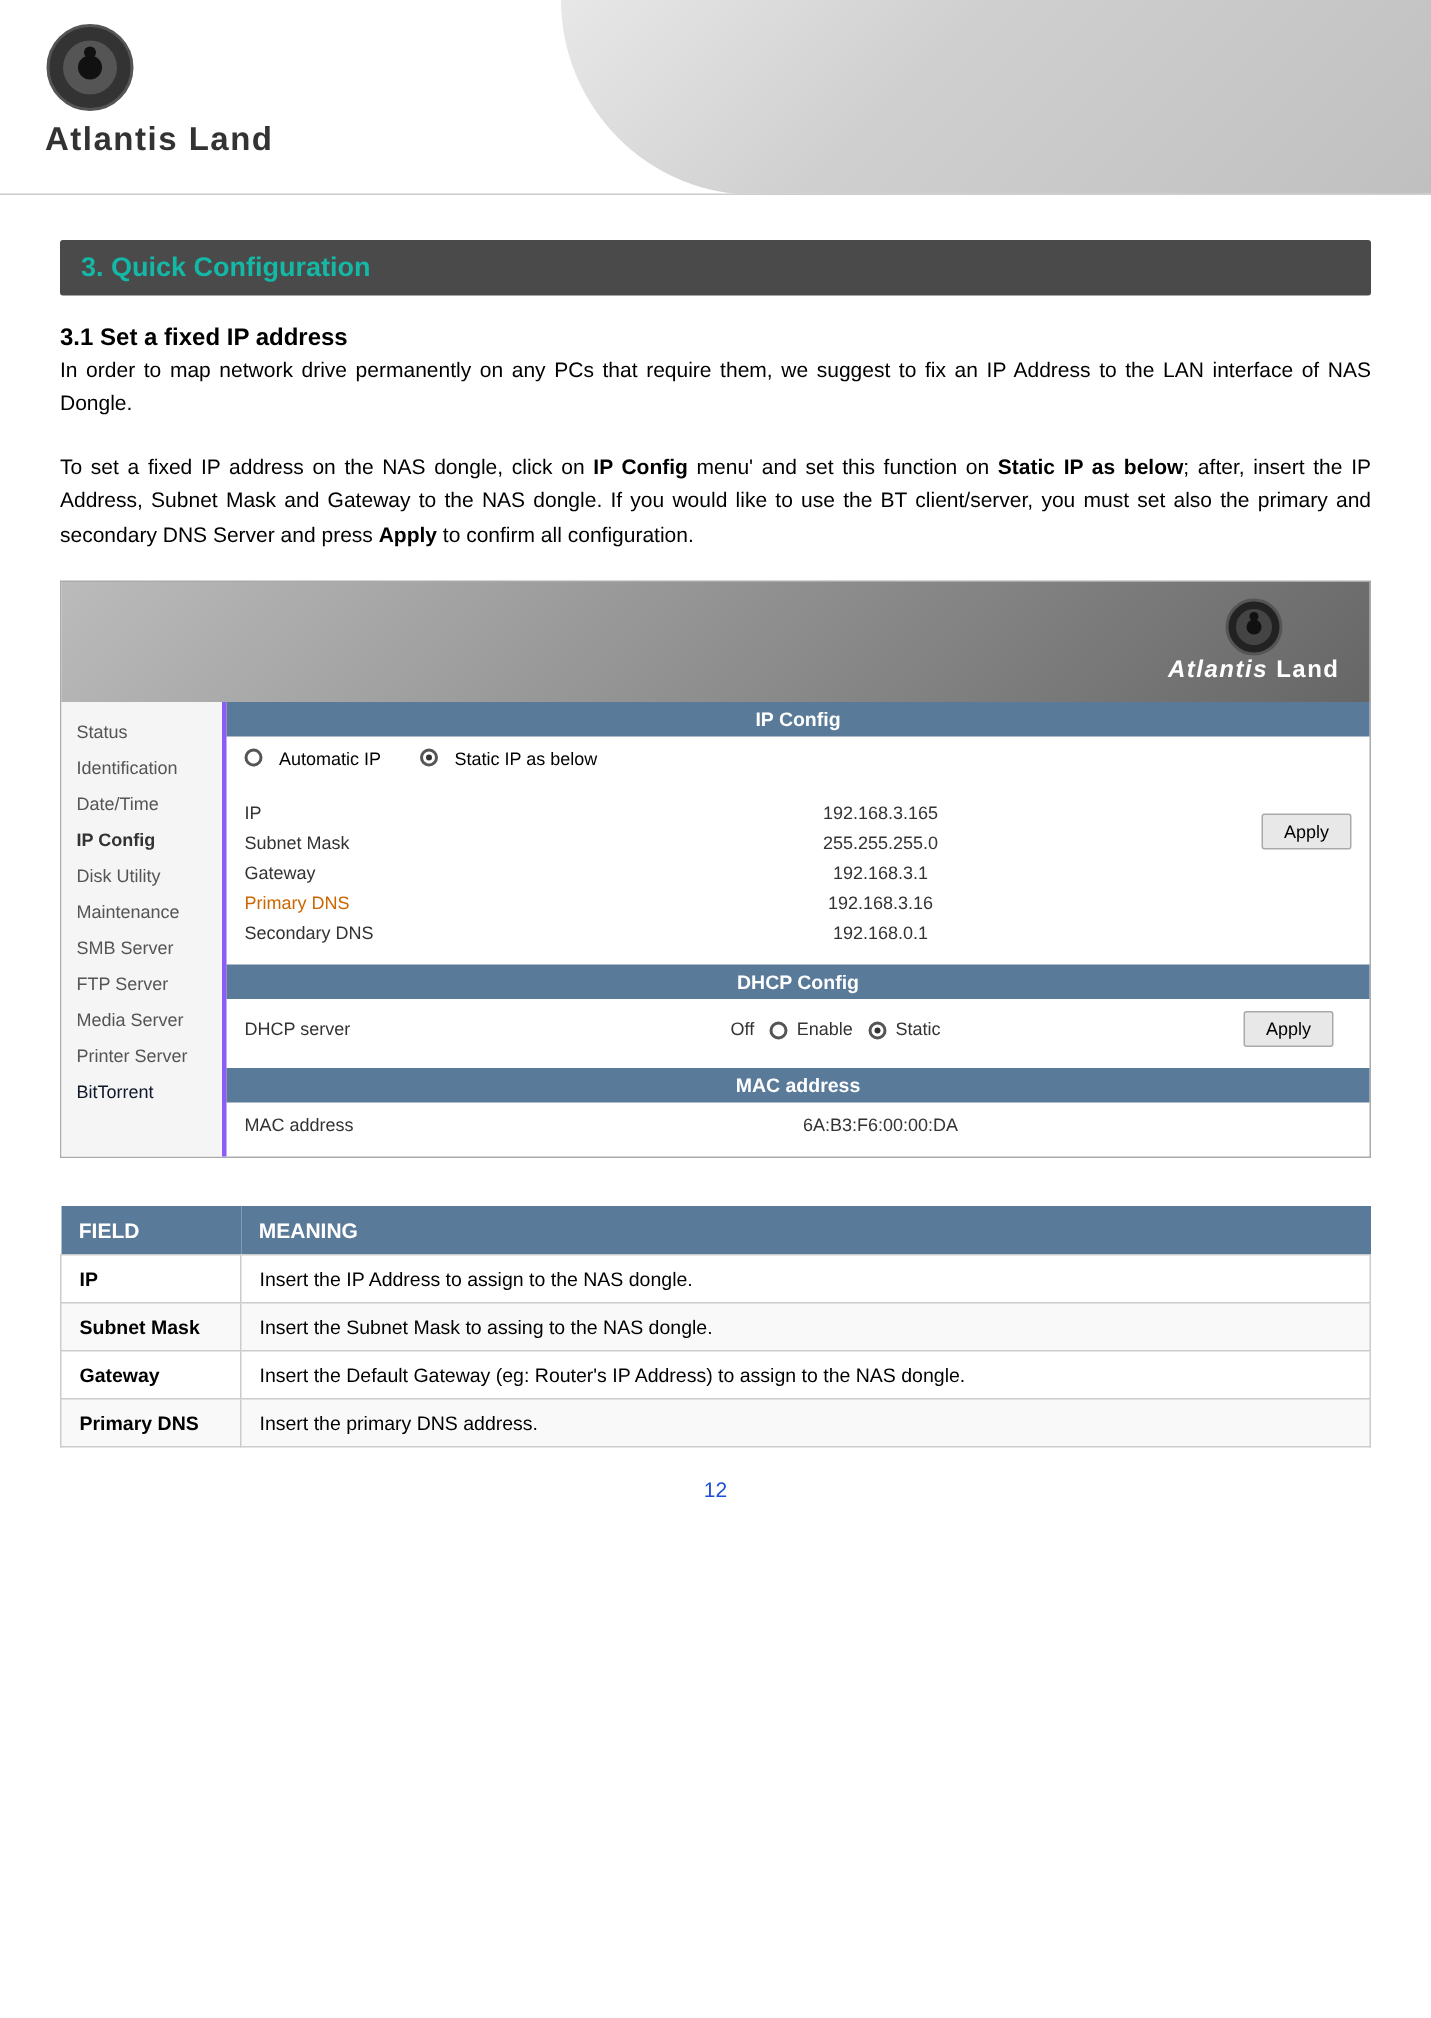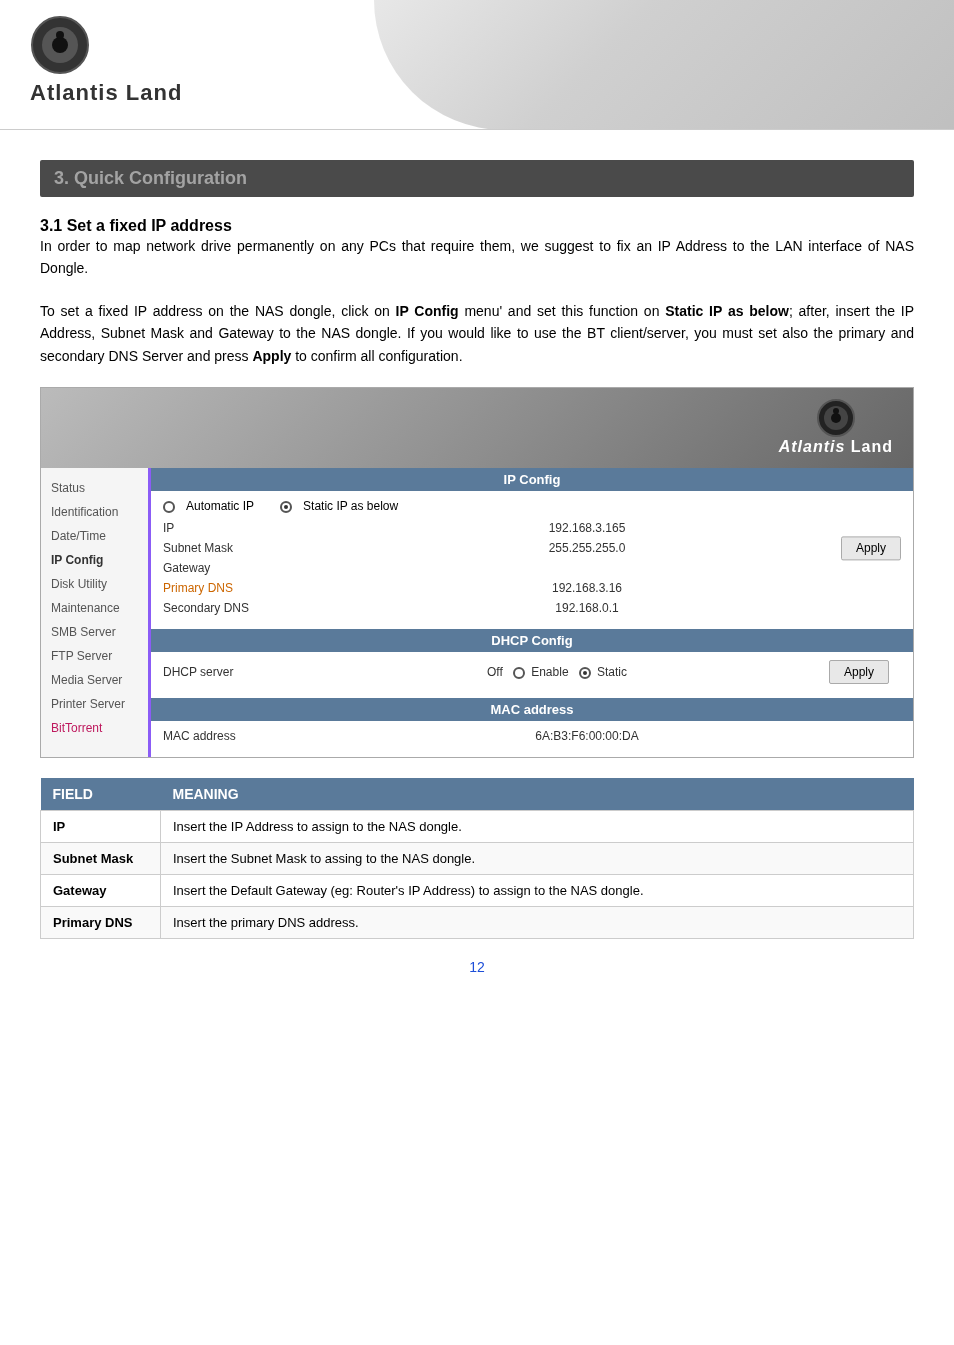--- a/index.html
+++ b/index.html
@@ -50,21 +50,21 @@
     }
 
     
     .content {
       padding: 30px 40px;
     }
 
     
     .section-heading {
       background: #4a4a4a;
-      color: #a3a3a3;
+      color: #14b8a6;
       padding: 8px 14px;
       font-size: 18px;
       font-weight: bold;
       margin-bottom: 20px;
       border-radius: 2px;
     }
 
     .subsection-heading {
       font-size: 16px;
       font-weight: bold;
@@ -127,21 +127,21 @@
       padding: 5px 10px;
       font-size: 12px;
       color: #555;
       cursor: pointer;
     }
     .config-sidebar-item.active {
       color: #333;
       font-weight: bold;
     }
     .config-sidebar-item.highlighted {
-      color: #be185d;
+      color: #0f172a;
     }
 
     .config-main {
       flex: 1;
       padding: 0;
     }
 
     .config-section-title {
       background: #5a7a9a;
       color: #fff;
@@ -171,24 +171,24 @@
 
     .config-row-value {
       flex: 1;
       color: #333;
       font-size: 12px;
       text-align: center;
     }
 
     .config-radio-row {
       display: flex;
-      align-items: flex-end;
+      align-items: flex-start;
       gap: 8px;
       font-size: 12px;
-      margin-bottom: 8px;
+      margin-bottom: 22px;
     }
 
     .apply-btn {
       position: absolute;
       right: 12px;
       top: 50%;
       transform: translateY(-50%);
       background: #e8e8e8;
       border: 1px solid #aaa;
       padding: 4px 14px;
@@ -202,21 +202,21 @@
     }
 
     .dhcp-section-wrapper {
       position: relative;
     }
 
     
     .data-table {
       width: 100%;
       border-collapse: collapse;
-      margin-top: 20px;
+      margin-top: 32px;
     }
     .data-table th {
       background: #5a7a9a;
       color: #fff;
       text-align: left;
       padding: 8px 12px;
       font-size: 14px;
       font-weight: bold;
     }
     .data-table td {
@@ -340,20 +340,21 @@
             <div class="config-row">
               <span class="config-row-label">IP</span>
               <span class="config-row-value">192.168.3.165</span>
             </div>
             <div class="config-row">
               <span class="config-row-label">Subnet Mask</span>
               <span class="config-row-value">255.255.255.0</span>
             </div>
             <div class="config-row">
               <span class="config-row-label">Gateway</span>
+              <span class="config-row-value">192.168.3.1</span>
             </div>
             <div class="config-row">
               <span class="config-row-label" style="color:#cc6600;">Primary DNS</span>
               <span class="config-row-value">192.168.3.16</span>
             </div>
             <div class="config-row">
               <span class="config-row-label">Secondary DNS</span>
               <span class="config-row-value">192.168.0.1</span>
             </div>
             <button class="apply-btn" style="top:40%; transform:translateY(-40%);">Apply</button>

